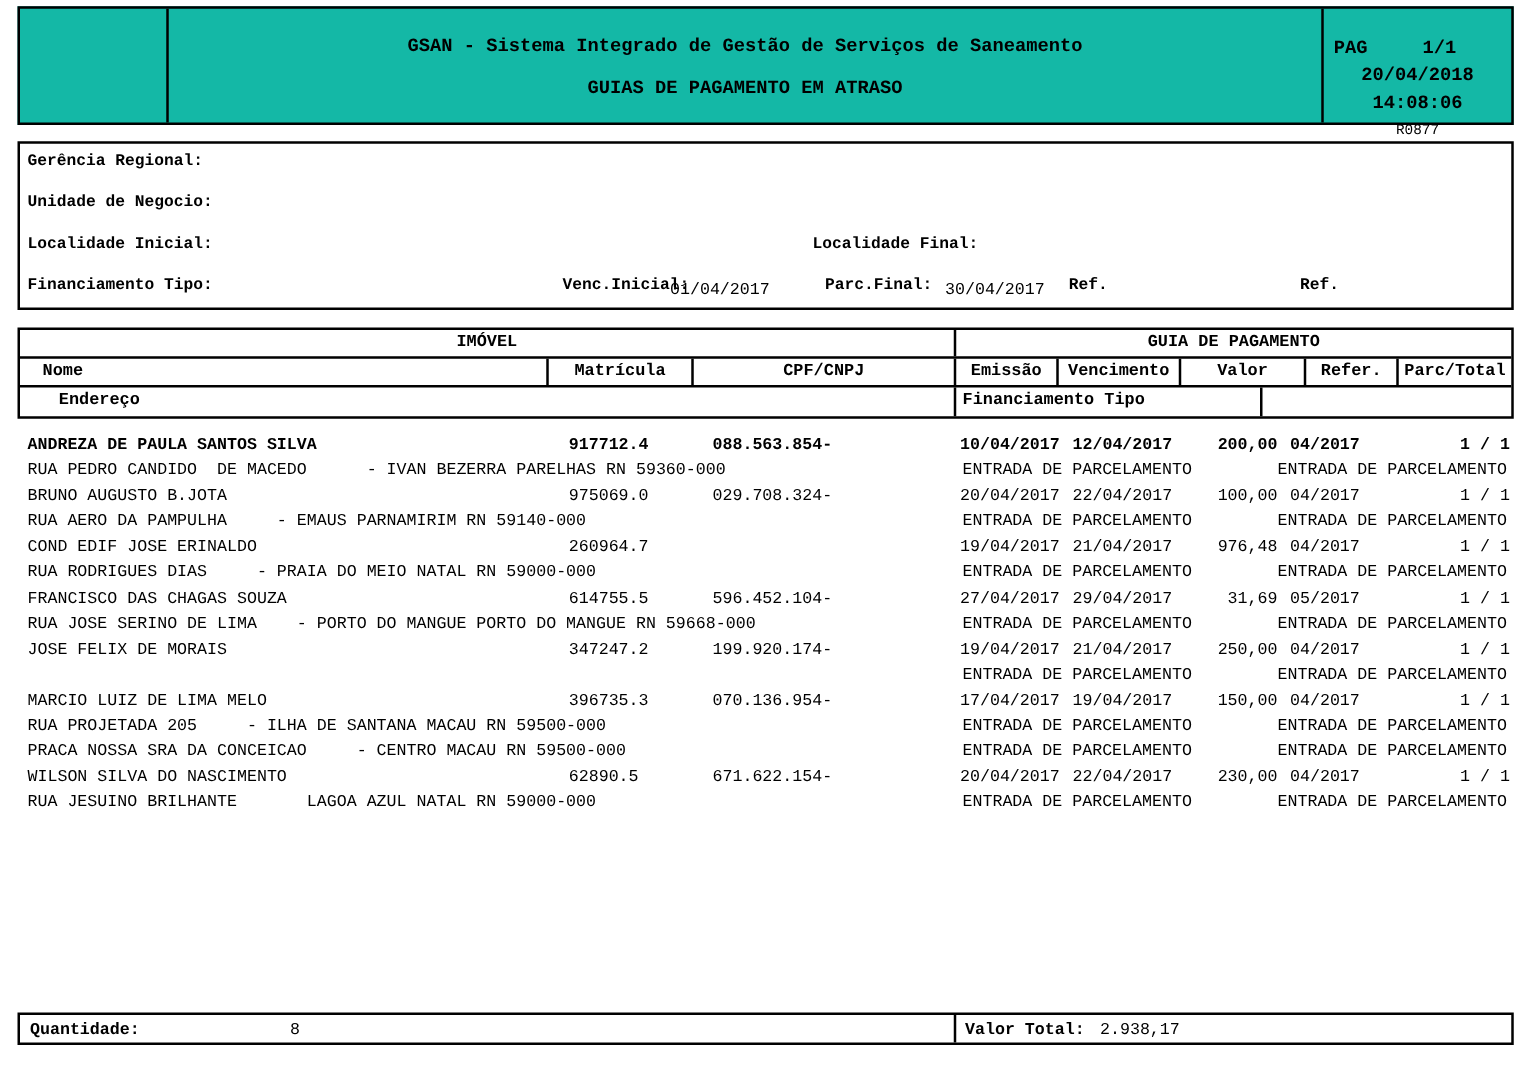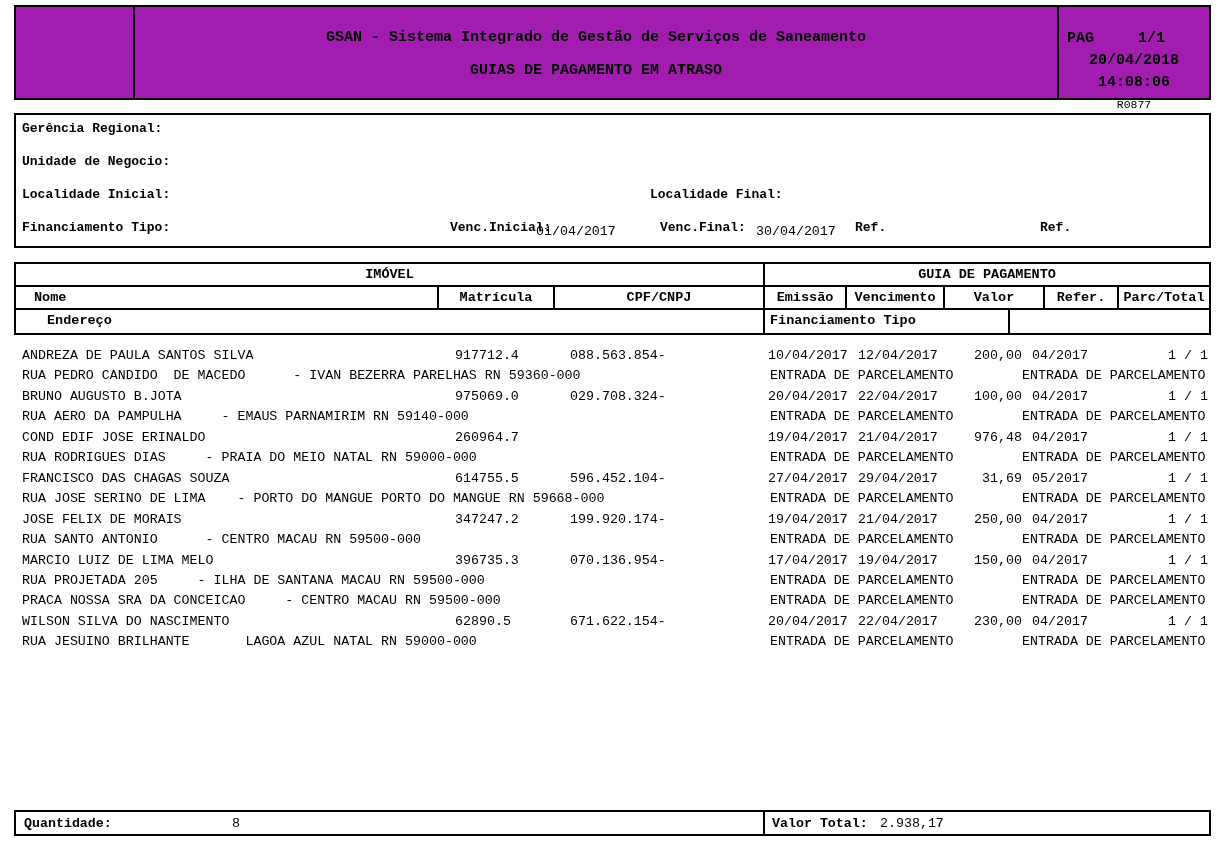--- a/index.html
+++ b/index.html
@@ -8,21 +8,21 @@
     width:1225px; height:861px; position:relative;
     font-family:"Liberation Mono", monospace; color:#000;
     overflow:hidden;
   }
   .abs { position:absolute; }
   .b { font-weight:bold; }
   .pre { white-space:pre; }
   .fs { font-size:13.3px; }
 
   
-  .hdr-band { left:14px; top:5px; width:1197px; height:95px; border:2px solid #000; display:flex; background:#a21caf; }
+  .hdr-band { left:14px; top:5px; width:1197px; height:95px; border:2px solid #000; display:flex; background:#14b8a6; }
   .logo-box { width:119px; border-right:2px solid #000; }
   .title-box { flex:1; text-align:center; padding-top:21px; }
   .title-line { font-weight:bold; font-size:15px; line-height:19px; white-space:pre; }
   .subtitle-line { margin-top:14px; }
   .pag-box { width:152px; border-left:2px solid #000; padding-top:21px; }
   .pag-line1 { display:flex; padding:0 8px; font-weight:bold; font-size:15px; line-height:22px; }
   .pag-num { margin-left:auto; margin-right:36px; }
   .pag-c { text-align:center; font-weight:bold; font-size:15px; line-height:22px; }
   .pag-code { text-align:center; font-size:11.5px; font-weight:normal; margin-top:4px; }
 
@@ -81,21 +81,21 @@
 </div>
 
 <div class="filters-box">
   <span class="fl" style="left:6px; top:6px;">Gerência Regional:</span>
   <span class="fl" style="left:6px; top:39px;">Unidade de Negocio:</span>
   <span class="fl" style="left:6px; top:72px;">Localidade Inicial:</span>
   <span class="fl" style="left:634px; top:72px;">Localidade Final:</span>
   <span class="fl" style="left:6px; top:105px;">Financiamento Tipo:</span>
   <span class="fl" style="left:434px; top:105px;">Venc.Inicial:</span>
   <span class="fv" style="left:520px; top:109px;">01/04/2017</span>
-  <span class="fl" style="left:644px; top:105px;">Venc.Final:</span>
+  <span class="fl" style="left:644px; top:105px;">Parc.Final:</span>
   <span class="fv" style="left:740px; top:109px;">30/04/2017</span>
   <span class="fl" style="left:839px; top:105px;">Ref.</span>
   <span class="fl" style="left:1024px; top:105px;">Ref.</span>
 </div>
 
 <div class="thead">
   <div class="thr thr-divider">
     <div class="thc c br" style="width:749px;">IMÓVEL</div>
     <div class="thc c" style="flex:1;">GUIA DE PAGAMENTO</div>
   </div>
@@ -110,21 +110,21 @@
     <div class="thc c" style="flex:1;">Parc/Total</div>
   </div>
   <div class="thr">
     <div class="thc br" style="width:749px; padding-left:31px;">Endereço</div>
     <div class="thc br" style="width:245px; padding-left:5px;">Financiamento Tipo</div>
     <div class="thc" style="flex:1; padding-left:0;margin-top:31px;">Débito Tipo</div>
   </div>
 </div>
 
 <div class="rows-wrap">
-    <div class="row-line" style="top: 0px;">
+    <div class="row-line" style="top: 0px; font-weight: bold;">
       <span class="fld f-nome">ANDREZA DE PAULA SANTOS SILVA</span>
       <span class="fld f-mat">917712.4</span>
       <span class="fld f-cpf">088.563.854-</span>
       <span class="fld f-emi">10/04/2017</span>
       <span class="fld f-ven">12/04/2017</span>
       <span class="fld f-val">200,00</span>
       <span class="fld f-ref">04/2017</span>
       <span class="fld f-parc">1 / 1</span>
     </div>
     <div class="row-line" style="top: 20.45px;">
@@ -181,21 +181,20 @@
       <span class="fld f-nome">JOSE FELIX DE MORAIS</span>
       <span class="fld f-mat">347247.2</span>
       <span class="fld f-cpf">199.920.174-</span>
       <span class="fld f-emi">19/04/2017</span>
       <span class="fld f-ven">21/04/2017</span>
       <span class="fld f-val">250,00</span>
       <span class="fld f-ref">04/2017</span>
       <span class="fld f-parc">1 / 1</span>
     </div>
     <div class="row-line" style="top: 184.05px;">
-      <span class="fld f-end">RUA SANTO ANTONIO      - CENTRO MACAU RN 59500-000</span>
       <span class="fld f-fin">ENTRADA DE PARCELAMENTO</span>
       <span class="fld f-deb">ENTRADA DE PARCELAMENTO</span>
     </div>
     <div class="row-line" style="top: 204.5px;">
       <span class="fld f-nome">MARCIO LUIZ DE LIMA MELO</span>
       <span class="fld f-mat">396735.3</span>
       <span class="fld f-cpf">070.136.954-</span>
       <span class="fld f-emi">17/04/2017</span>
       <span class="fld f-ven">19/04/2017</span>
       <span class="fld f-val">150,00</span>

